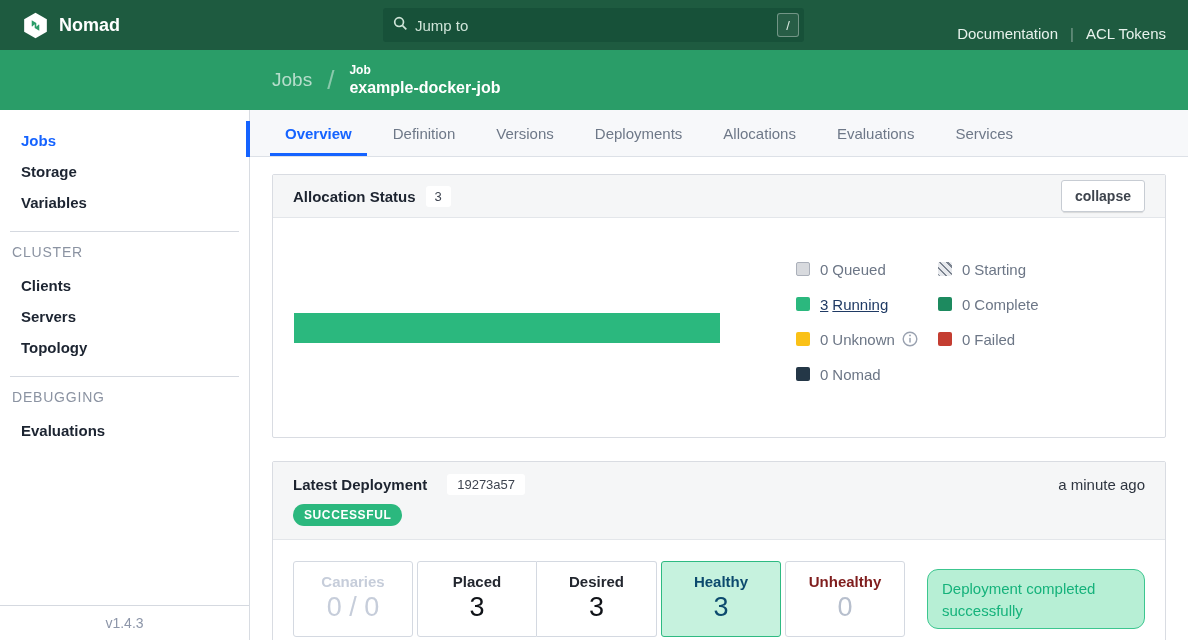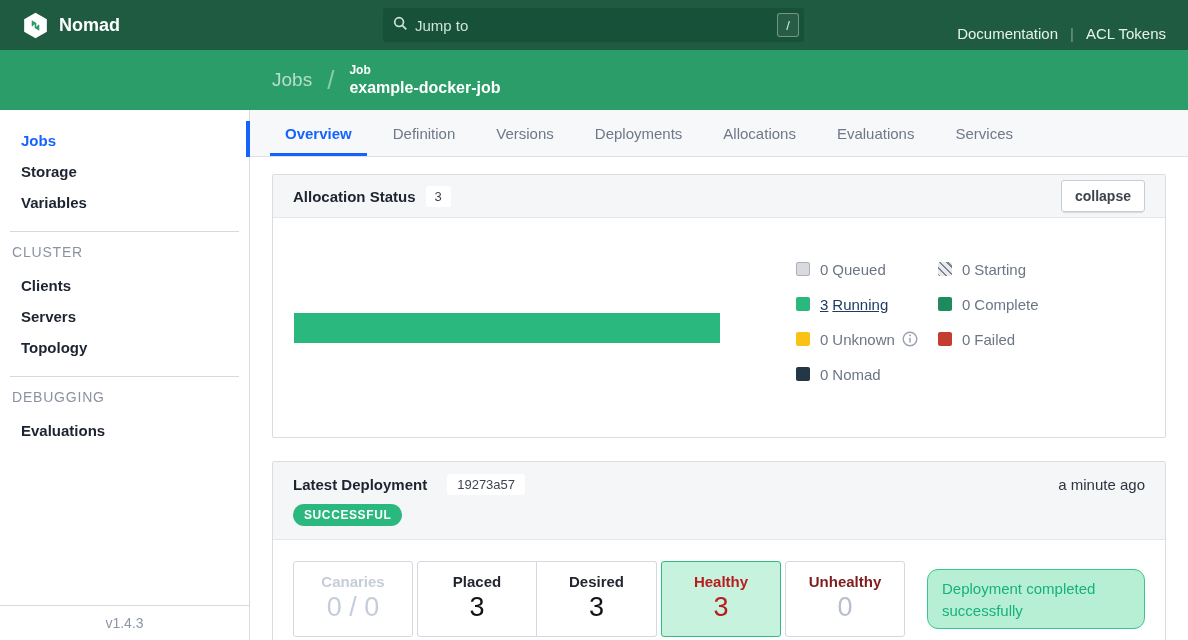--- a/index.html
+++ b/index.html
@@ -85,21 +85,21 @@
   .status-pill { display:inline-block; margin-top:9px; background:#2bb87e; color:#fff;
     font-size:12px; font-weight:700; letter-spacing:.6px; border-radius:20px; padding:4px 11px; }
   .deploy-body { padding:21px 20px; }
   .metrics-row { display:flex; align-items:center; }
   .metric { width:120px; height:76px; border:1px solid #d4d9e1; border-radius:3px;
     text-align:center; padding-top:11px; background:#fff; flex:none; }
   .m-label { font-size:15px; font-weight:700; color:#23272f; }
   .m-value { font-size:27px; margin-top:3px; line-height:1.1; color:#101318; }
   .metric.muted .m-label, .metric.muted .m-value { color:#c6cdda; }
   .metric.success { background:#c6f2de; border-color:#2eba82; }
-  .metric.success .m-label, .metric.success .m-value { color:#b91c1c; }
+  .metric.success .m-label, .metric.success .m-value { color:#0c4a6e; }
   .metric.half-muted .m-label { color:#7f1d1d; }
   .metric.half-muted .m-value { color:#b7bfcd; }
   .gap4 { margin-left:4px; }
   .group { display:flex; margin-left:4px; }
   .group .metric:first-child { border-radius:3px 0 0 3px; }
   .group .metric:last-child { border-radius:0 3px 3px 0; border-left:none; }
   .msg-box { margin-left:22px; width:219px; height:60px; background:#b7efd5;
     border:1px solid #3cc68f; border-radius:11px; padding:8px 14px; font-size:15px;
     color:#15b27b; line-height:1.45; }
 </style>

